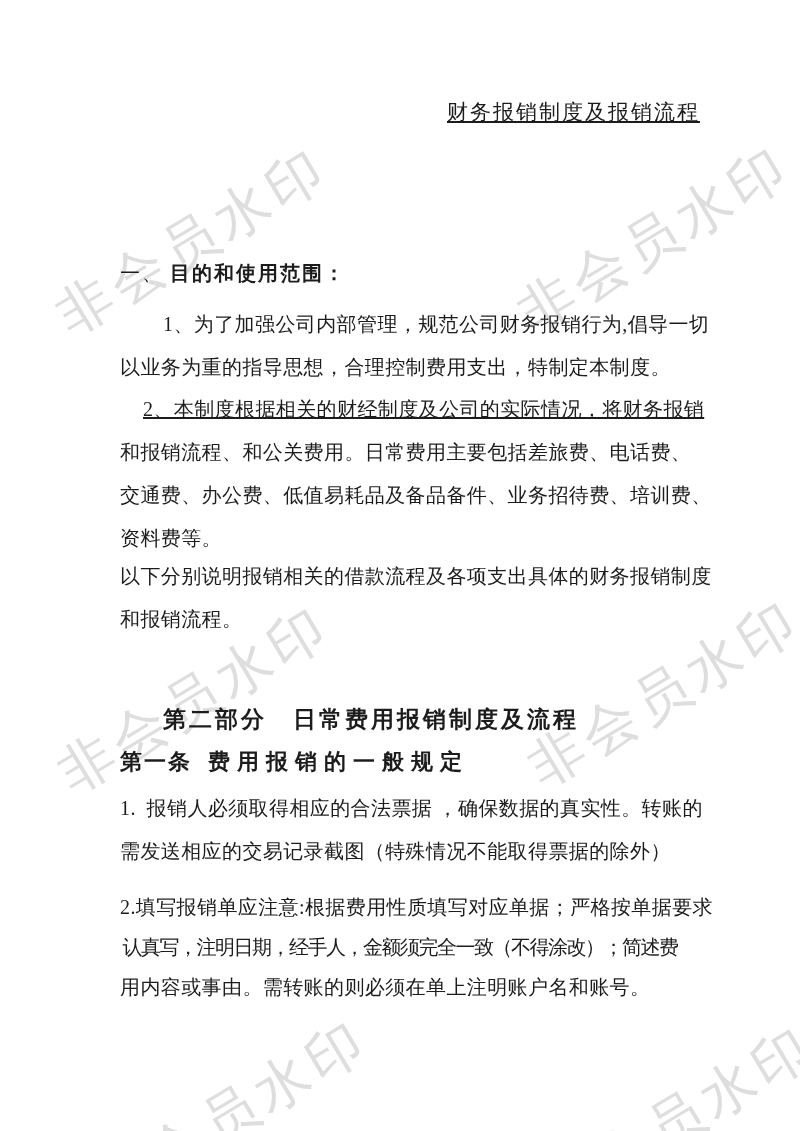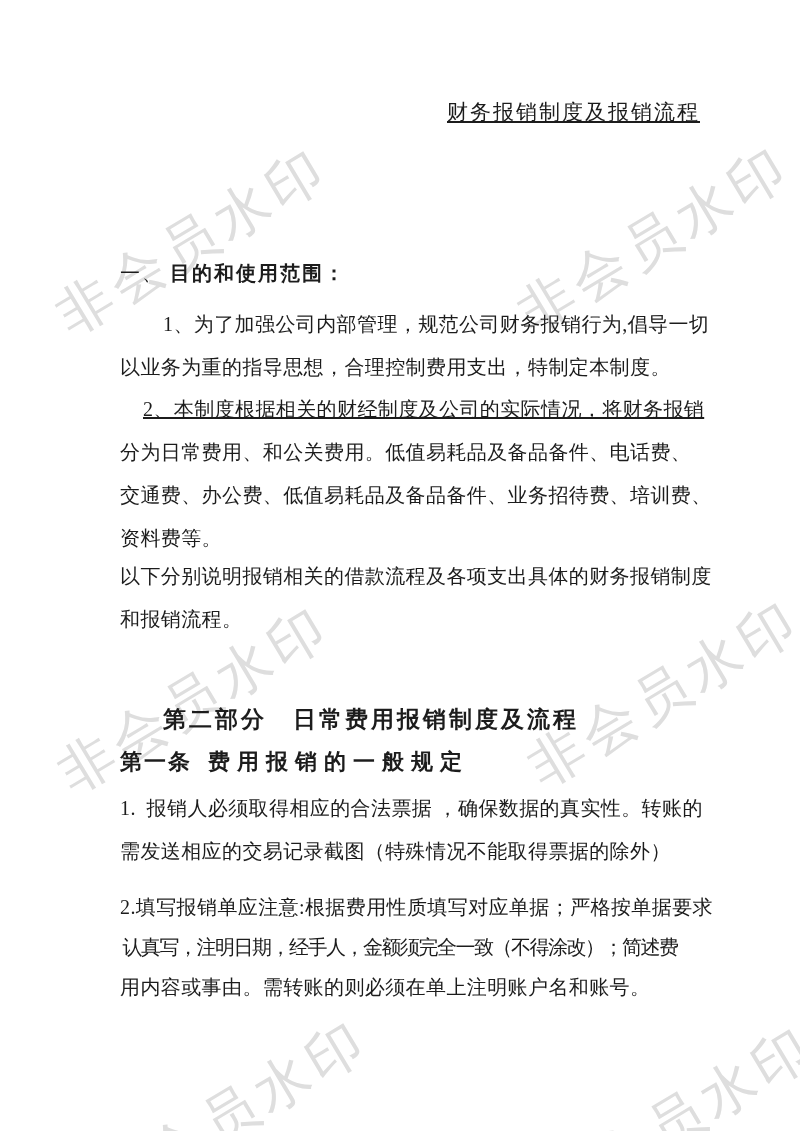--- a/index.html
+++ b/index.html
@@ -97,21 +97,21 @@
     <span class="prefix">一、</span><span class="label">目的和使用范围：</span>
   </div>
 
   <div class="blk para pA">
     <div class="line indent-lg">1、为了加强公司内部管理，规范公司财务报销行为,倡导一切</div>
     <div class="line">以业务为重的指导思想，合理控制费用支出，特制定本制度。</div>
   </div>
 
   <div class="blk para pB">
     <div class="line indent-sm">2、本制度根据相关的财经制度及公司的实际情况，将财务报销</div>
-    <div class="line">分为日常费用、和公关费用。低值易耗品及备品备件、电话费、</div>
+    <div class="line">和报销流程、和公关费用。日常费用主要包括差旅费、电话费、</div>
     <div class="line">交通费、办公费、低值易耗品及备品备件、业务招待费、培训费、</div>
     <div class="line">资料费等。</div>
   </div>
 
   <div class="blk para pC">
     <div class="line">以下分别说明报销相关的借款流程及各项支出具体的财务报销制度</div>
     <div class="line">和报销流程。</div>
   </div>
 
   <div class="blk h-part h-part2">第二部分　日常费用报销制度及流程</div>

